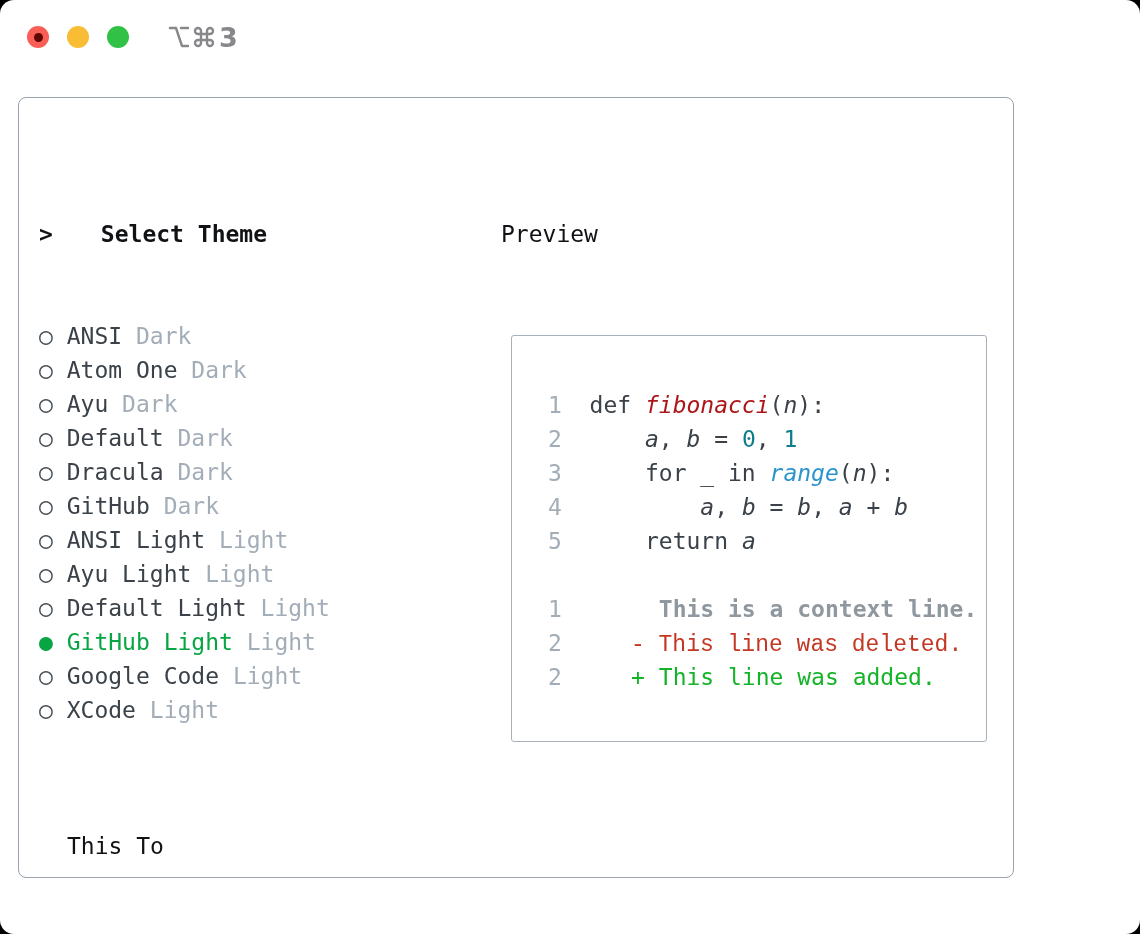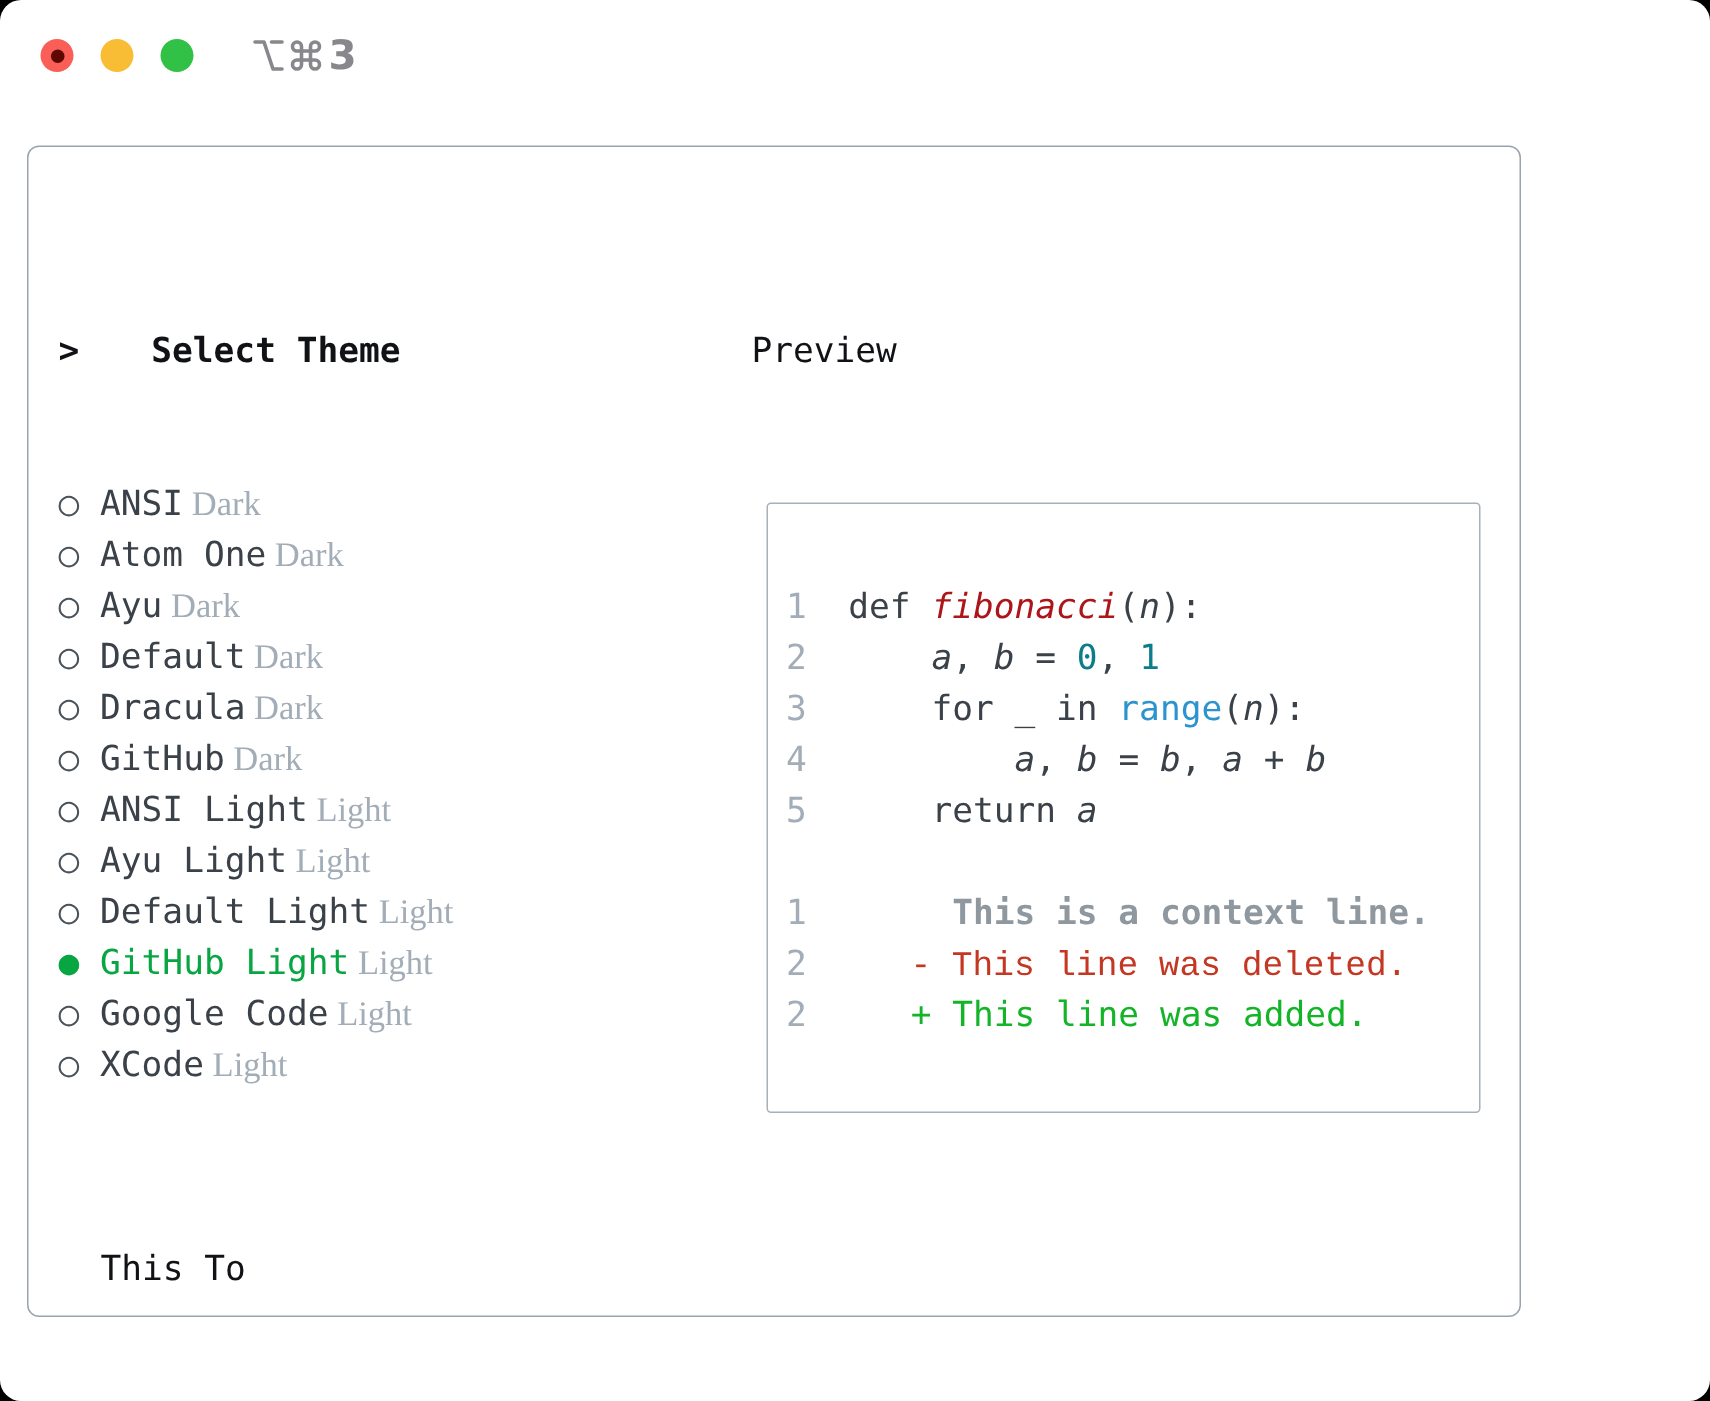--- a/index.html
+++ b/index.html
@@ -23,32 +23,32 @@
   .title-num{font:bold 27px "DejaVu Sans",sans-serif;margin-left:2px;}
   .panel{position:absolute;left:18px;top:97px;width:996px;height:781px;border:1.5px solid var(--panel-border);border-radius:8px;box-sizing:border-box;background:#fff;}
   .left-col{position:absolute;left:20px;top:51px;font:23px/34px "DejaVu Sans Mono",monospace;white-space:pre;}
   .right-col{position:absolute;left:482px;top:51px;font:23px/34px "DejaVu Sans Mono",monospace;white-space:pre;}
   .row{height:34px;}
   .prefix{font-weight:bold;color:var(--header-black);margin-right:14px;}
   .hdr{font-weight:bold;color:var(--header-black);margin-left:34px;}
   .hdr2{color:var(--header-black);margin-left:28px;}
   .bullet{color:#4a525a;}
   .name{color:var(--text-dark);text-align:center;}
-  .tag{color:var(--muted-gray);font-family:Liberation Serif, serif;}
+  .tag{color:var(--muted-gray);}
   .sel .bullet,.sel .name{color:var(--selected-green);}
   .apply-hdr{margin-top:34px;}
   .preview-hdr{font-weight:normal;color:var(--header-black);height:34px;}
   .preview-box{margin-left:10px;margin-top:16px;width:476px;height:407px;border:1.5px solid var(--preview-border);border-radius:3px;box-sizing:border-box;padding:52px 0 0 12px;overflow:hidden;background:#fff;}
-  .code-line{height:34px;}
+  .code-line{height:34px;margin-left:24px;}
   .ln{color:var(--line-number);}
   .seg-plain{color:var(--text-dark);}
   .seg-func{color:var(--function-red);font-style:italic;}
   .seg-var{color:var(--text-dark);font-style:italic;}
   .seg-num{color:var(--number-teal);}
-  .seg-builtin{color:var(--builtin-blue);text-align:center;}
+  .seg-builtin{color:var(--builtin-blue);font-style:italic;text-align:center;}
   .seg-ctx{color:var(--context-gray);font-weight:bold;}
   .seg-del{color:var(--diff-deleted);font-family:Liberation Mono, monospace;}
   .seg-add{color:var(--diff-added);}
 </style>
 </head>
 <body>
 
 <div class="window">
   <div>
     <span class="traffic red">

